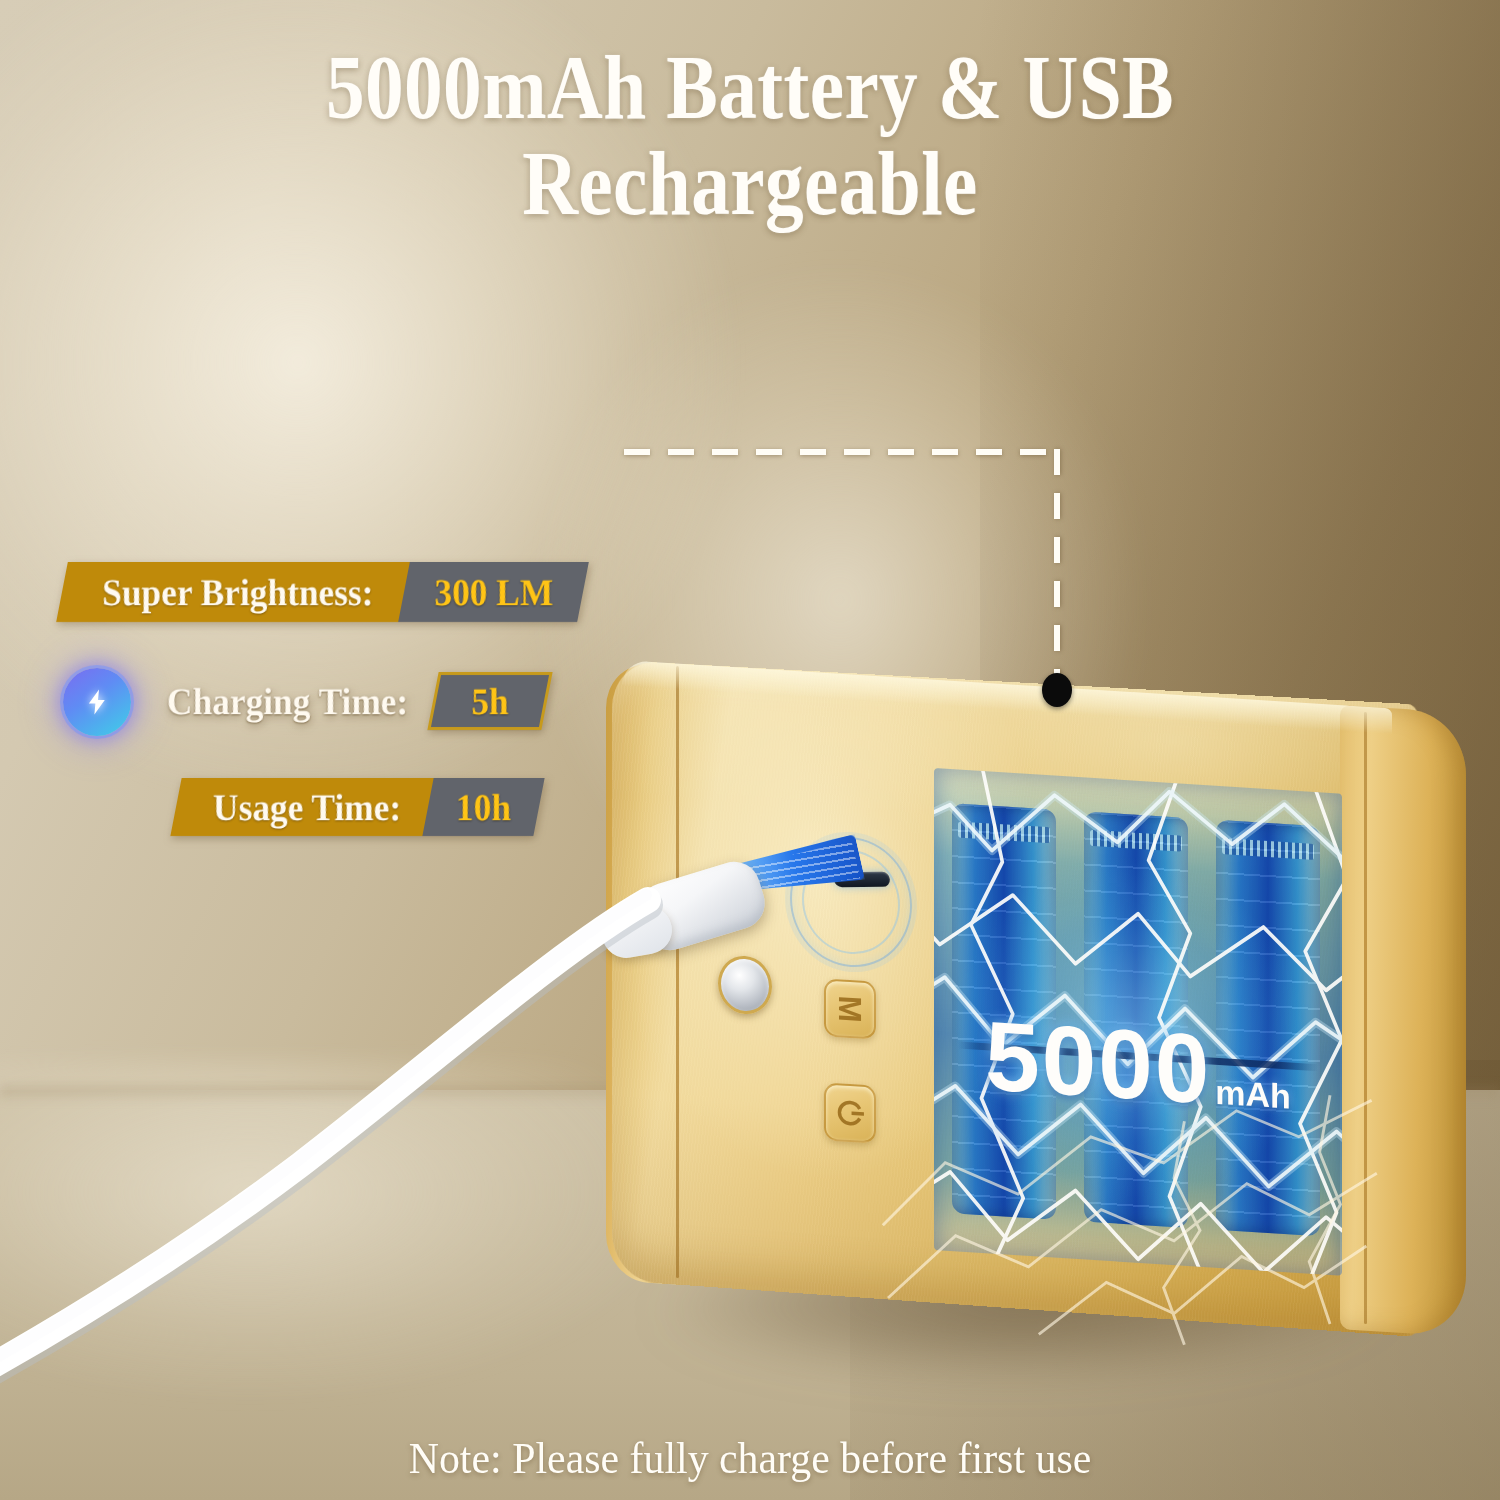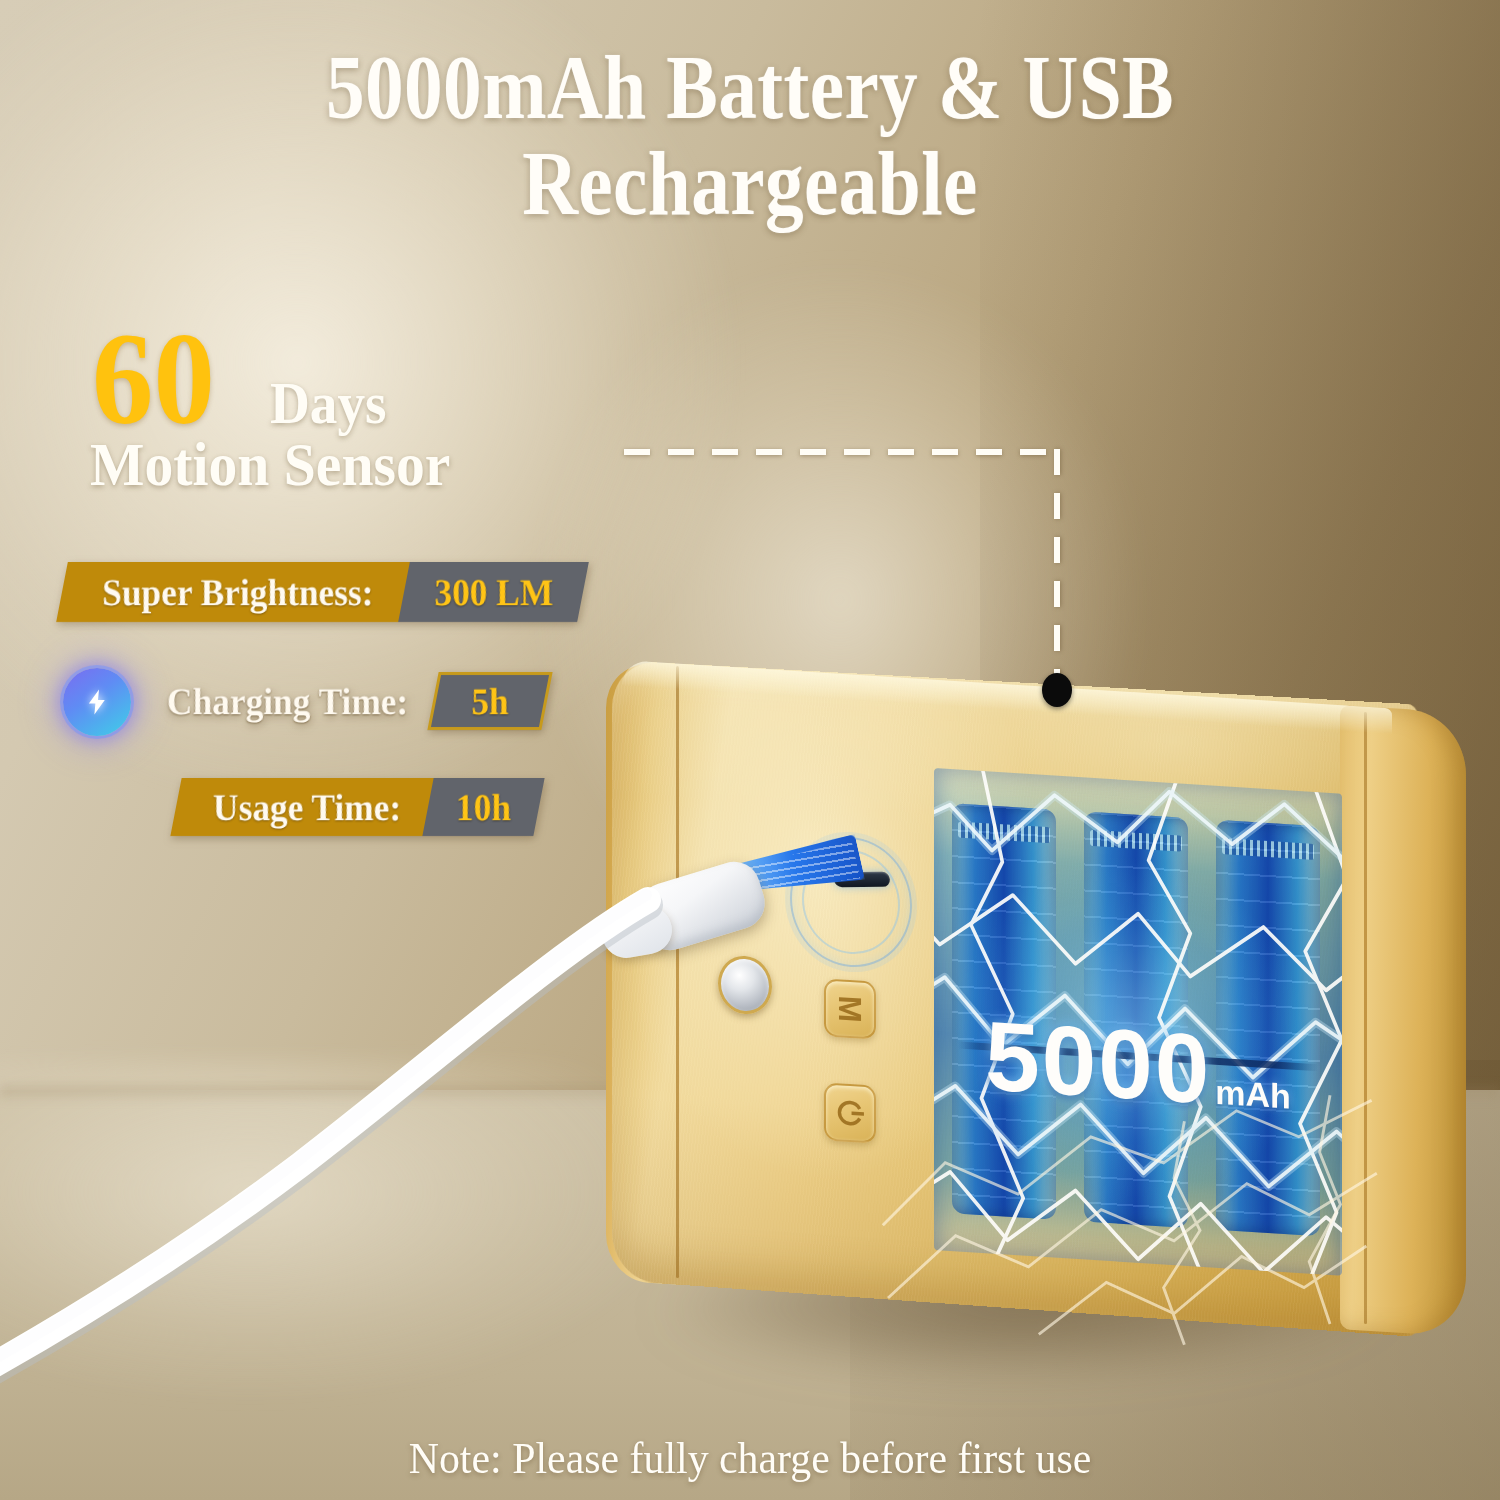--- a/index.html
+++ b/index.html
@@ -486,27 +486,20 @@
   <div class="bg-wall-glow2"></div>
   <div class="bg-wall-shadow-r"></div>
   <div class="bg-floor"></div>
   <div class="bg-floor-glow"></div>
   <div class="bg-floor-dark"></div>
   <div class="horizon"></div>
 
   <div class="headline">5000mAh Battery  &amp; USB
 Rechargeable</div>
 
-  <div class="sixty-wrap">
-    <div class="sixty-row">
-      <span class="sixty-num">60</span>
-      <span class="sixty-days">Days</span>
-    </div>
-    <div class="motion-sensor">Motion Sensor</div>
-  </div>
 
   <div class="spec-bar" id="bar-brightness">
     <div class="spec-label">
       <span>Super Brightness:</span>
     </div>
     <div class="spec-value">
       <span>300 LM</span>
     </div>
   </div>
 

